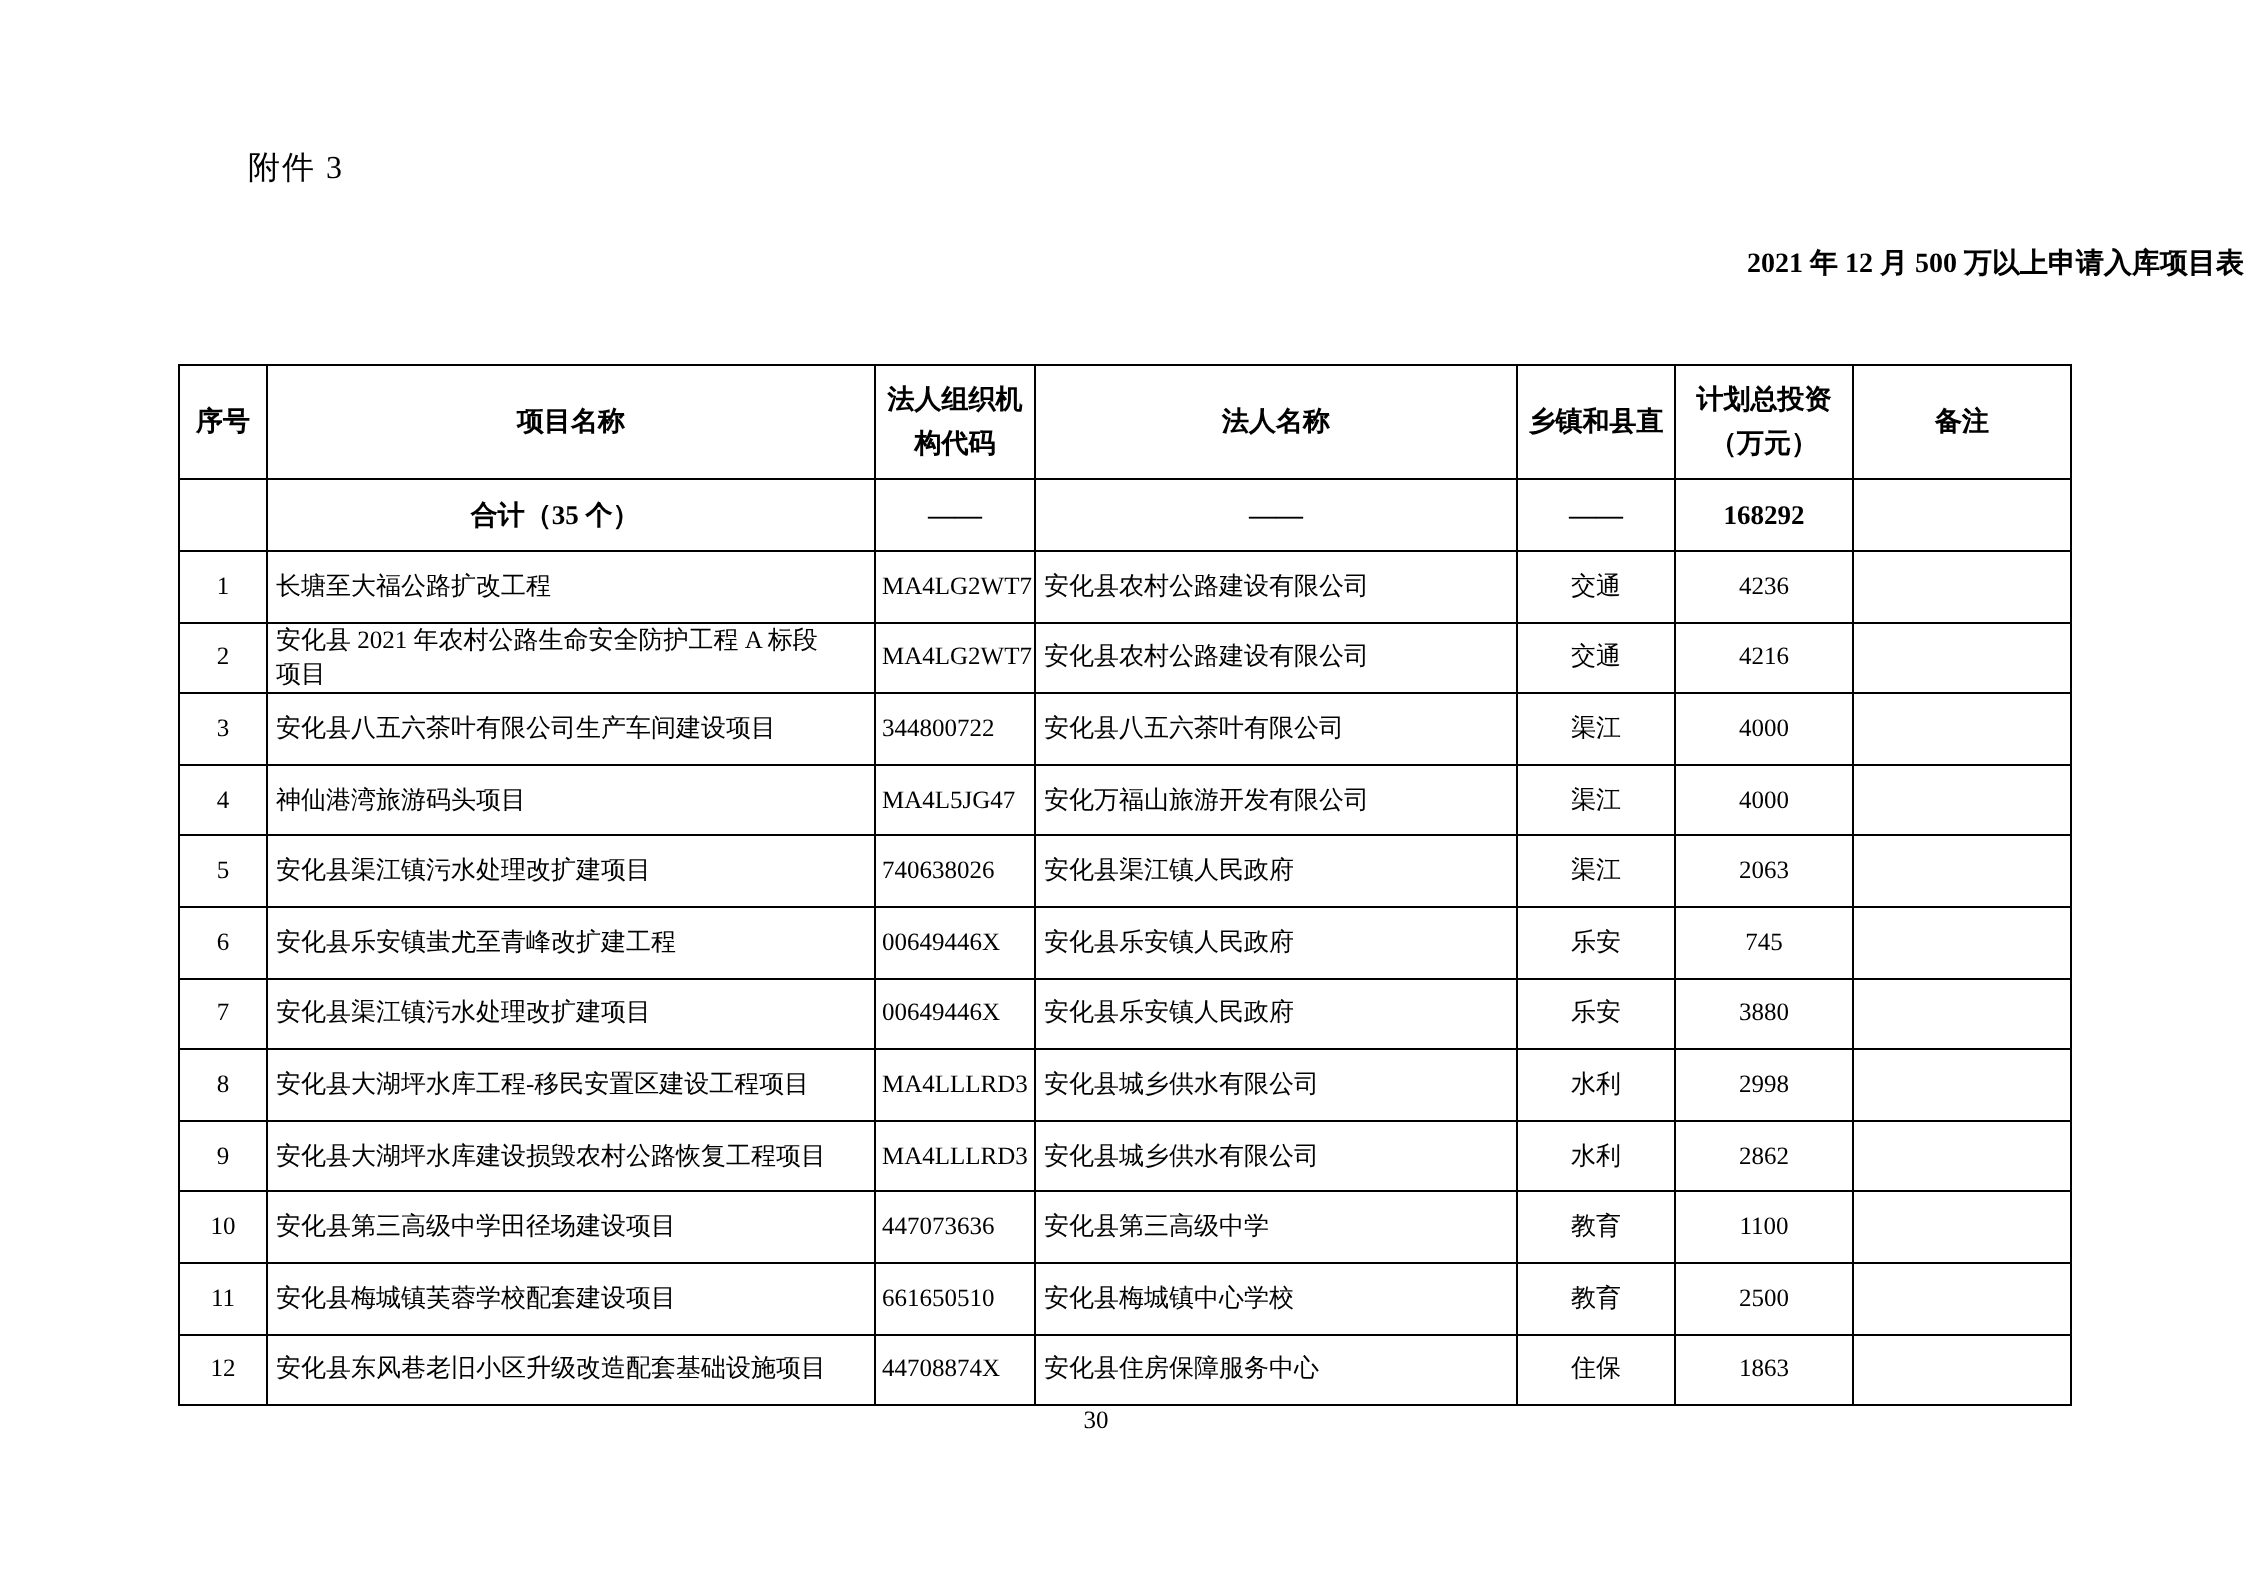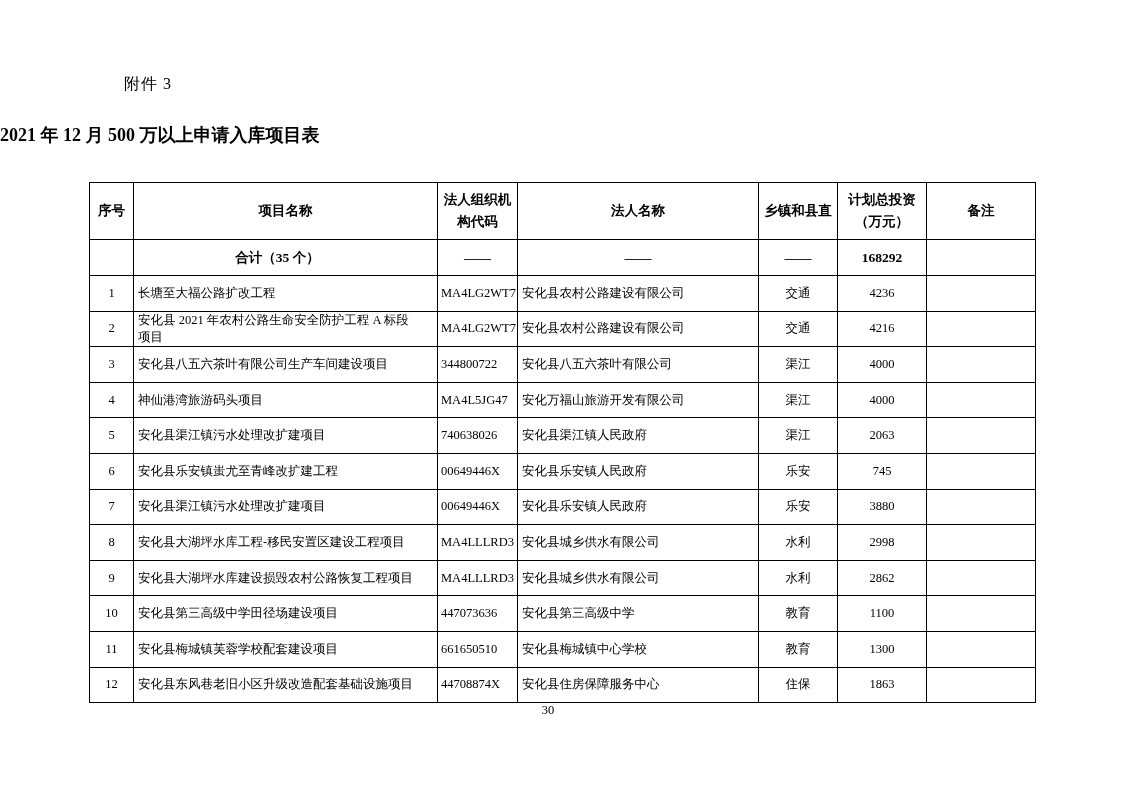--- a/index.html
+++ b/index.html
@@ -15,22 +15,22 @@
     position: absolute;
     left: 95px; top: 74px;
     font-size: 16px;
     letter-spacing: 1px;
     margin-left: 29px;
   }
   .doc-title {
     position: absolute;
     left: 0; top: 123px;
     width: 1122px;
-    text-align: left;
-    font-size: 18px;
+    text-align: right;
+    font-size: 14px;
     font-weight: bold;
   }
   table.projects {
     position: absolute;
     left: 89px; top: 182px;
     width: 946px;
     border-collapse: collapse;
     table-layout: fixed;
   }
   table.projects th, table.projects td {
@@ -201,21 +201,21 @@
       <td class="c-town">教育</td>
       <td class="c-inv">1100</td>
       <td class="c-rem"></td>
     </tr>
     <tr class="data-row">
       <td class="c-no">11</td>
       <td class="c-name">安化县梅城镇芙蓉学校配套建设项目</td>
       <td class="c-code">661650510</td>
       <td class="c-legal">安化县梅城镇中心学校</td>
       <td class="c-town">教育</td>
-      <td class="c-inv">1300</td>
+      <td class="c-inv">2500</td>
       <td class="c-rem"></td>
     </tr>
     <tr class="data-row">
       <td class="c-no">12</td>
       <td class="c-name">安化县东风巷老旧小区升级改造配套基础设施项目</td>
       <td class="c-code">44708874X</td>
       <td class="c-legal">安化县住房保障服务中心</td>
       <td class="c-town">住保</td>
       <td class="c-inv">1863</td>
       <td class="c-rem"></td>

